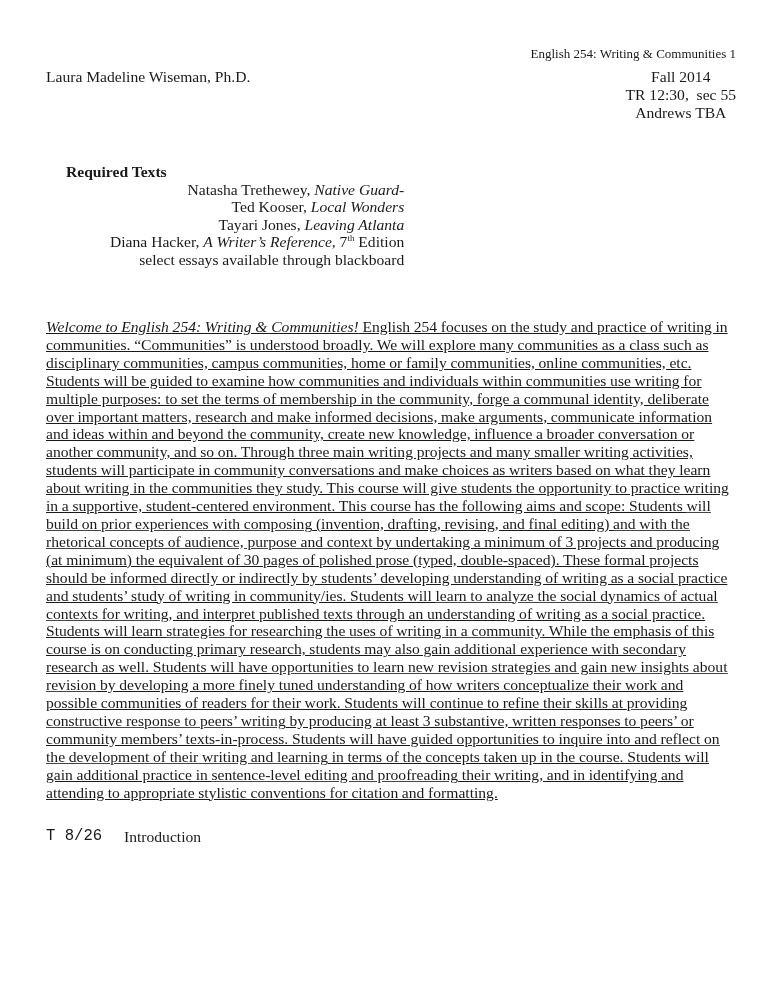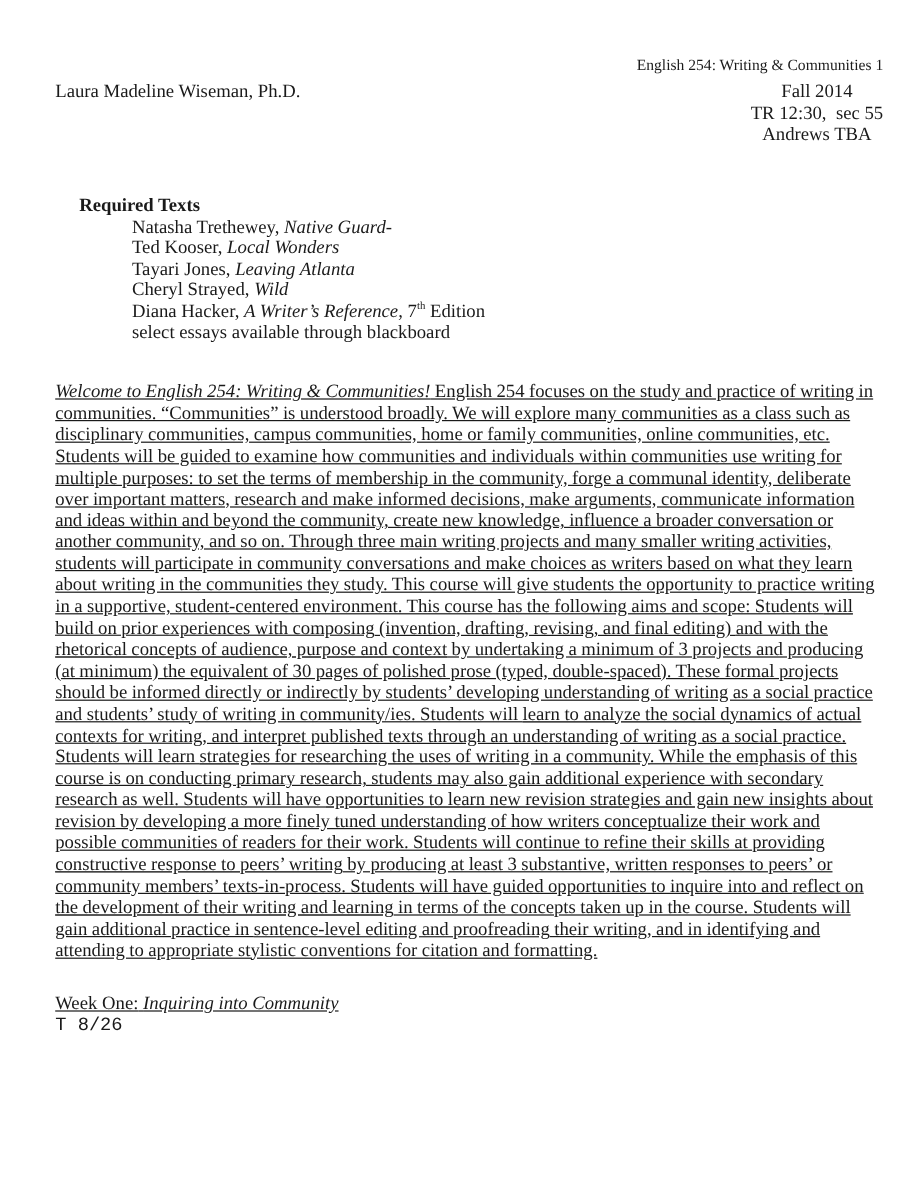--- a/index.html
+++ b/index.html
@@ -5,21 +5,21 @@
   html, body { margin: 0; padding: 0; background: #ffffff; }
   body { width: 768px; height: 994px; overflow: hidden; position: relative;
          font-family: "Liberation Serif", serif; color: #1a1a1a; font-size: 15.6px; }
   .running-head { position: absolute; right: 32px; top: 46px; font-size: 13px; white-space: nowrap; text-align: center; }
   .info { position: absolute; top: 68px; line-height: 18px; white-space: nowrap; }
   .info.left { left: 46px; }
   .info.right { right: 32px; text-align: center; }
   .req { position: absolute; left: 46px; top: 163px; line-height: 17.6px; margin-left: 20px; }
   .req h3 { margin: 0; font-size: 15.6px; font-weight: bold; }
   .req ul { list-style: none; margin: 0; padding: 0 0 0 44px; }
-  .req li { white-space: nowrap; }
+  .req li { white-space: nowrap; text-align: right; }
   .para { position: absolute; left: 46px; top: 318px; width: 690px; line-height: 17.9px;
           text-align: left; word-spacing: -0.2px; text-decoration: underline; }
   .para u { text-decoration: underline; text-decoration-color: #444; }
   .week { position: absolute; left: 46px; top: 828px; width: 690px; line-height: 17.9px; }
   .row { display: flex; }
   .row .date { width: 78px; flex: none; font-family: Liberation Mono, monospace; }
   .row .desc { flex: 1; }
   sup { font-size: 9px; vertical-align: super; line-height: 0; }
 </style>
 </head>
@@ -36,26 +36,25 @@
   <div style="white-space:pre;">TR 12:30,  sec 55</div>
   <div>Andrews TBA</div>
 </div>
 
 <div class="req">
   <h3>Required Texts</h3>
   <ul>
     <li><span>Natasha Trethewey, </span><i>Native Guard-</i></li>
     <li><span>Ted Kooser, </span><i>Local Wonders</i></li>
     <li><span>Tayari Jones, </span><i>Leaving Atlanta</i></li>
-    <li><span>Cheryl Strayed, </span><i>Wild</i></li>
     <li><span>Diana Hacker, </span><i>A Writer’s Reference,</i><span> 7</span><sup>th</sup><span> Edition</span></li>
     <li><span>select essays available through blackboard</span></li>
   </ul>
 </div>
 
 <div class="para"><i>Welcome to English 254: Writing &amp; Communities!</i><span> English 254 focuses on the study and practice of writing in communities. “Communities” is understood broadly. We will explore many communities as a class such as disciplinary communities, campus communities, home or family communities, online communities, etc. Students will be guided to examine how communities and individuals within communities use writing for multiple purposes: to set the terms of membership in the community, forge a communal identity, deliberate over important matters, research and make informed decisions, make arguments, communicate information and ideas within and beyond the community, create new knowledge, influence a broader conversation or another community, and so on.  Through three main writing projects and many smaller writing activities, students will participate in community conversations and make choices as writers based on what they learn about writing in the communities they study. This course will give students the opportunity to practice writing in a supportive, student-centered environment. This course has the following aims and scope: Students </span><u>will build on prior experiences with composing</u><span> (invention, drafting, revising, and final editing) </span><u>and with the rhetorical concepts of audience, purpose and context</u><span> by undertaking a minimum of 3 projects and producing (at minimum) the equivalent of 30 pages of polished prose (typed, double-spaced). These formal projects should be informed directly or indirectly by students’ developing understanding of writing as a social practice and students’ study of writing in community/ies. Students will </span><u>learn to analyze the social dynamics of actual contexts for writing</u><span>, and interpret published texts through an understanding of writing as a social practice. Students will learn </span><u>strategies for researching the uses of writing in a community</u><span>. While the emphasis of this course is on conducting primary research, students may also gain additional experience with secondary research as well. Students will have </span><u>opportunities to learn new revision strategies and gain new insights about revision</u><span> by developing a more finely tuned understanding of how writers conceptualize their work and possible communities of readers for their work. Students will continue to refine their skills at </span><u>providing constructive response to peers’ writing</u><span> by producing at least 3 substantive, written responses to peers’ or community members’ texts-in-process. Students will have guided opportunities to inquire into and </span><u>reflect on the development of their writing and learning</u><span> in terms of the concepts taken up in the course. Students will gain additional practice in </span><u>sentence-level editing and proofreading</u><span> their writing, and in identifying and attending to appropriate stylistic conventions for citation and formatting.</span></div>
 
 <div class="week">
-  <div><u><span>Week One:</span> <i>Inquiring into Community</i></u></div>
   <div class="row">
     <div class="date">T 8/26</div>
+    <div class="desc">Introduction</div>
   </div>
 </div>
 
 </body></html>

